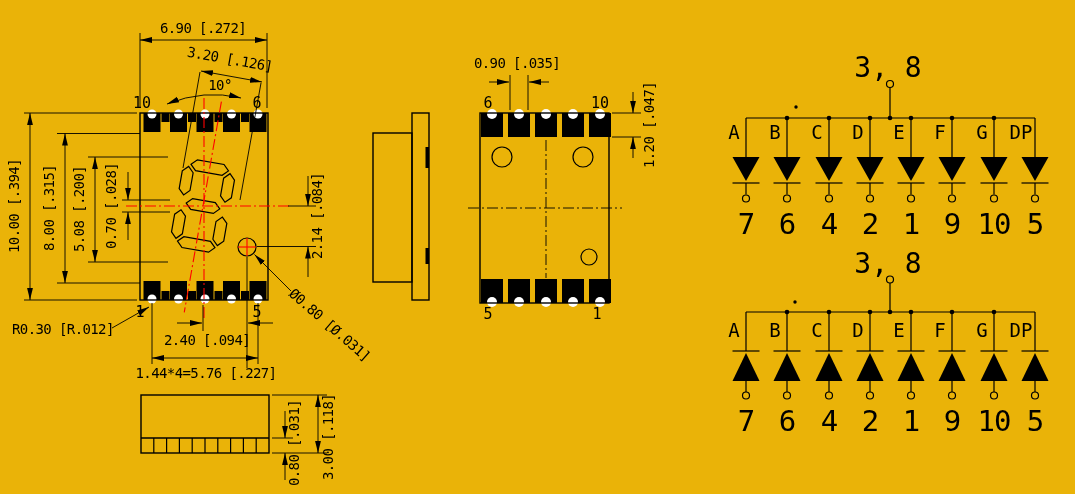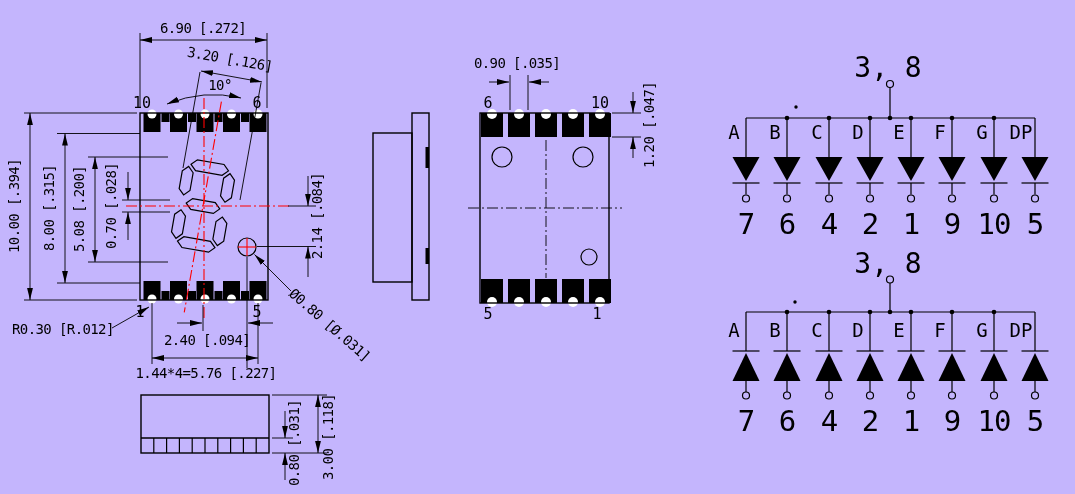--- a/index.html
+++ b/index.html
@@ -1,16 +1,16 @@
 <!DOCTYPE html>
 <html><head>
 <meta charset="utf-8">
 <style>
   html,body{margin:0;padding:0;background:#fff;}
-  .sheet{position:relative;width:1075px;height:494px;background:#c4b5fd;overflow:hidden;
+  .sheet{position:relative;width:1075px;height:494px;background:#eab308;overflow:hidden;
          font-family:"DejaVu Sans Mono","Liberation Mono",monospace;}
   svg{position:absolute;left:0;top:0;}
   text{fill:#000;font-family:"DejaVu Sans Mono","Liberation Mono",monospace;}
   .dim{font-size:14px;letter-spacing:-0.6px;}
   .pin{font-size:15px;}
   .clabel{font-size:19px;}
   .cnum{font-size:29px;letter-spacing:-1px;}
   .ctitle{font-size:28px;}
   .thin{stroke:#000;stroke-width:0.9;fill:none;}
   .outline{stroke:#000;stroke-width:1.4;fill:none;}

